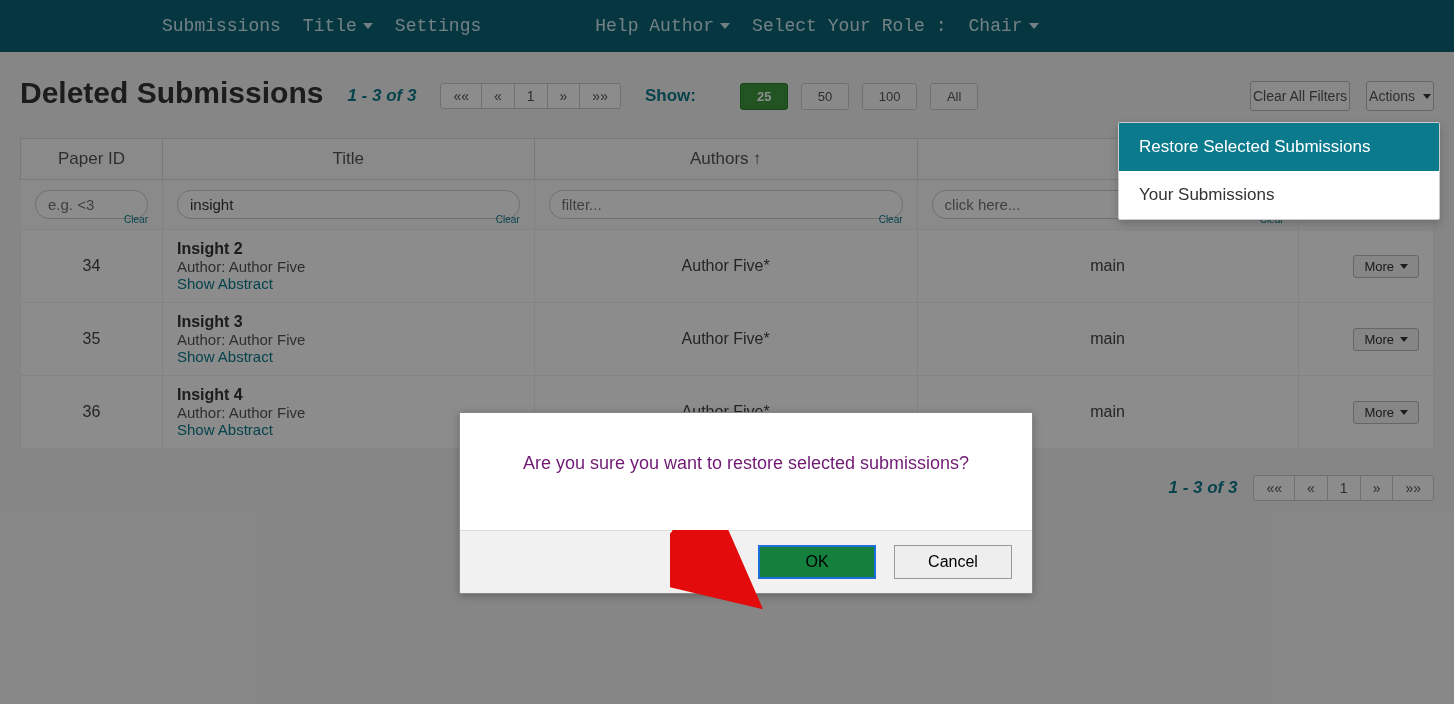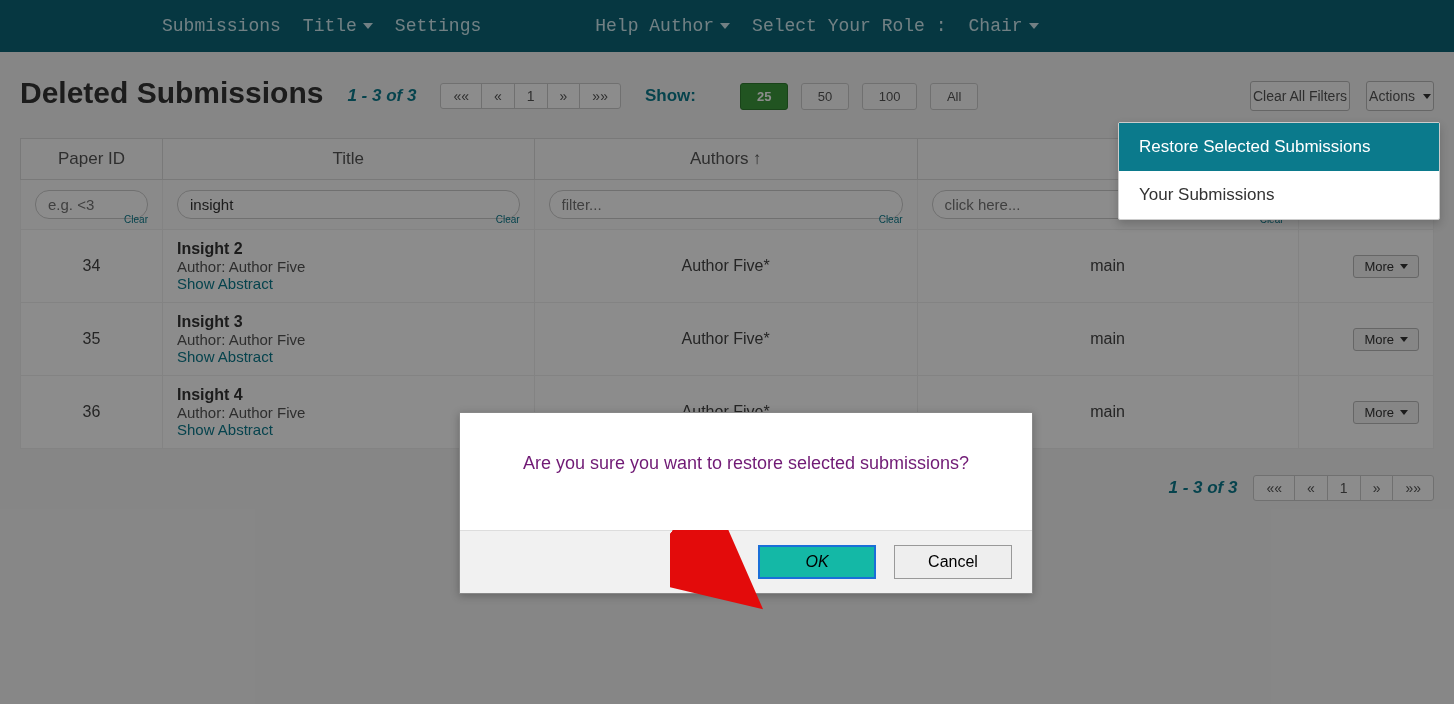--- a/index.html
+++ b/index.html
@@ -258,22 +258,21 @@
 .modal-btn {
   width: 118px;
   height: 34px;
   font-size: 16px;
   background: #eee;
   border: 1px solid #999;
   cursor: pointer;
 }
 .modal-btn.primary {
   border: 2px solid #1a6fd8;
-  background: #14b8a6;
-  font-style: italic;
+  background: #15803d;
 }
 
 .arrow-annotation {
   position: absolute;
   left: 670px;
   top: 530px;
   z-index: 110;
   pointer-events: none;
 }
 .sort-arrow {

